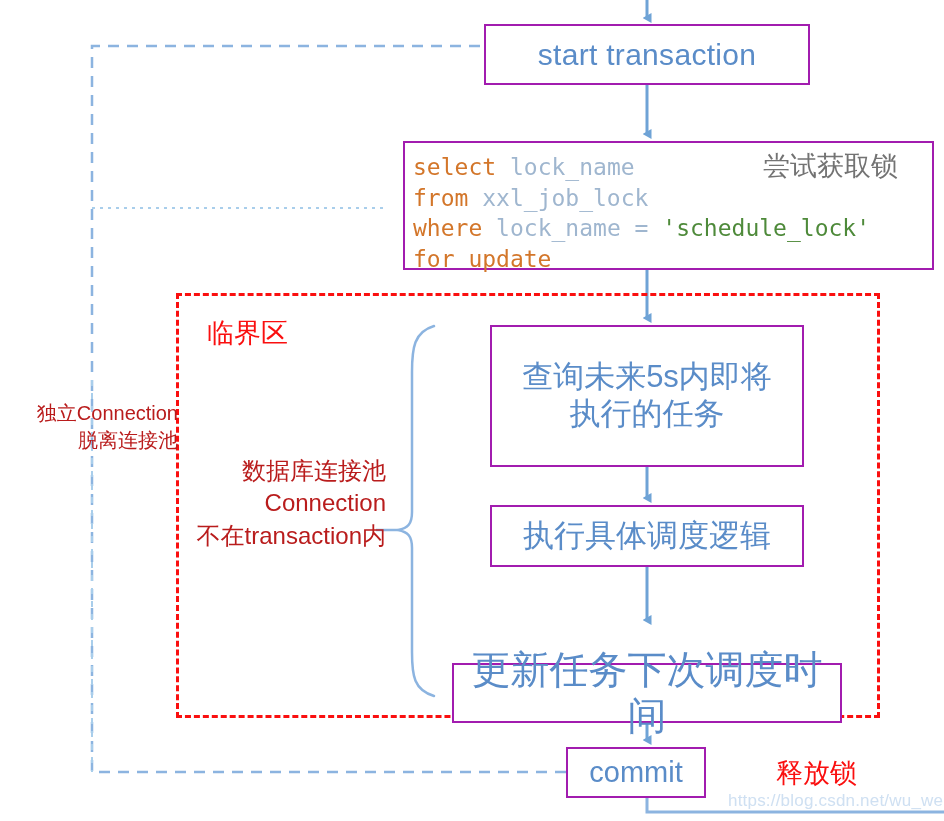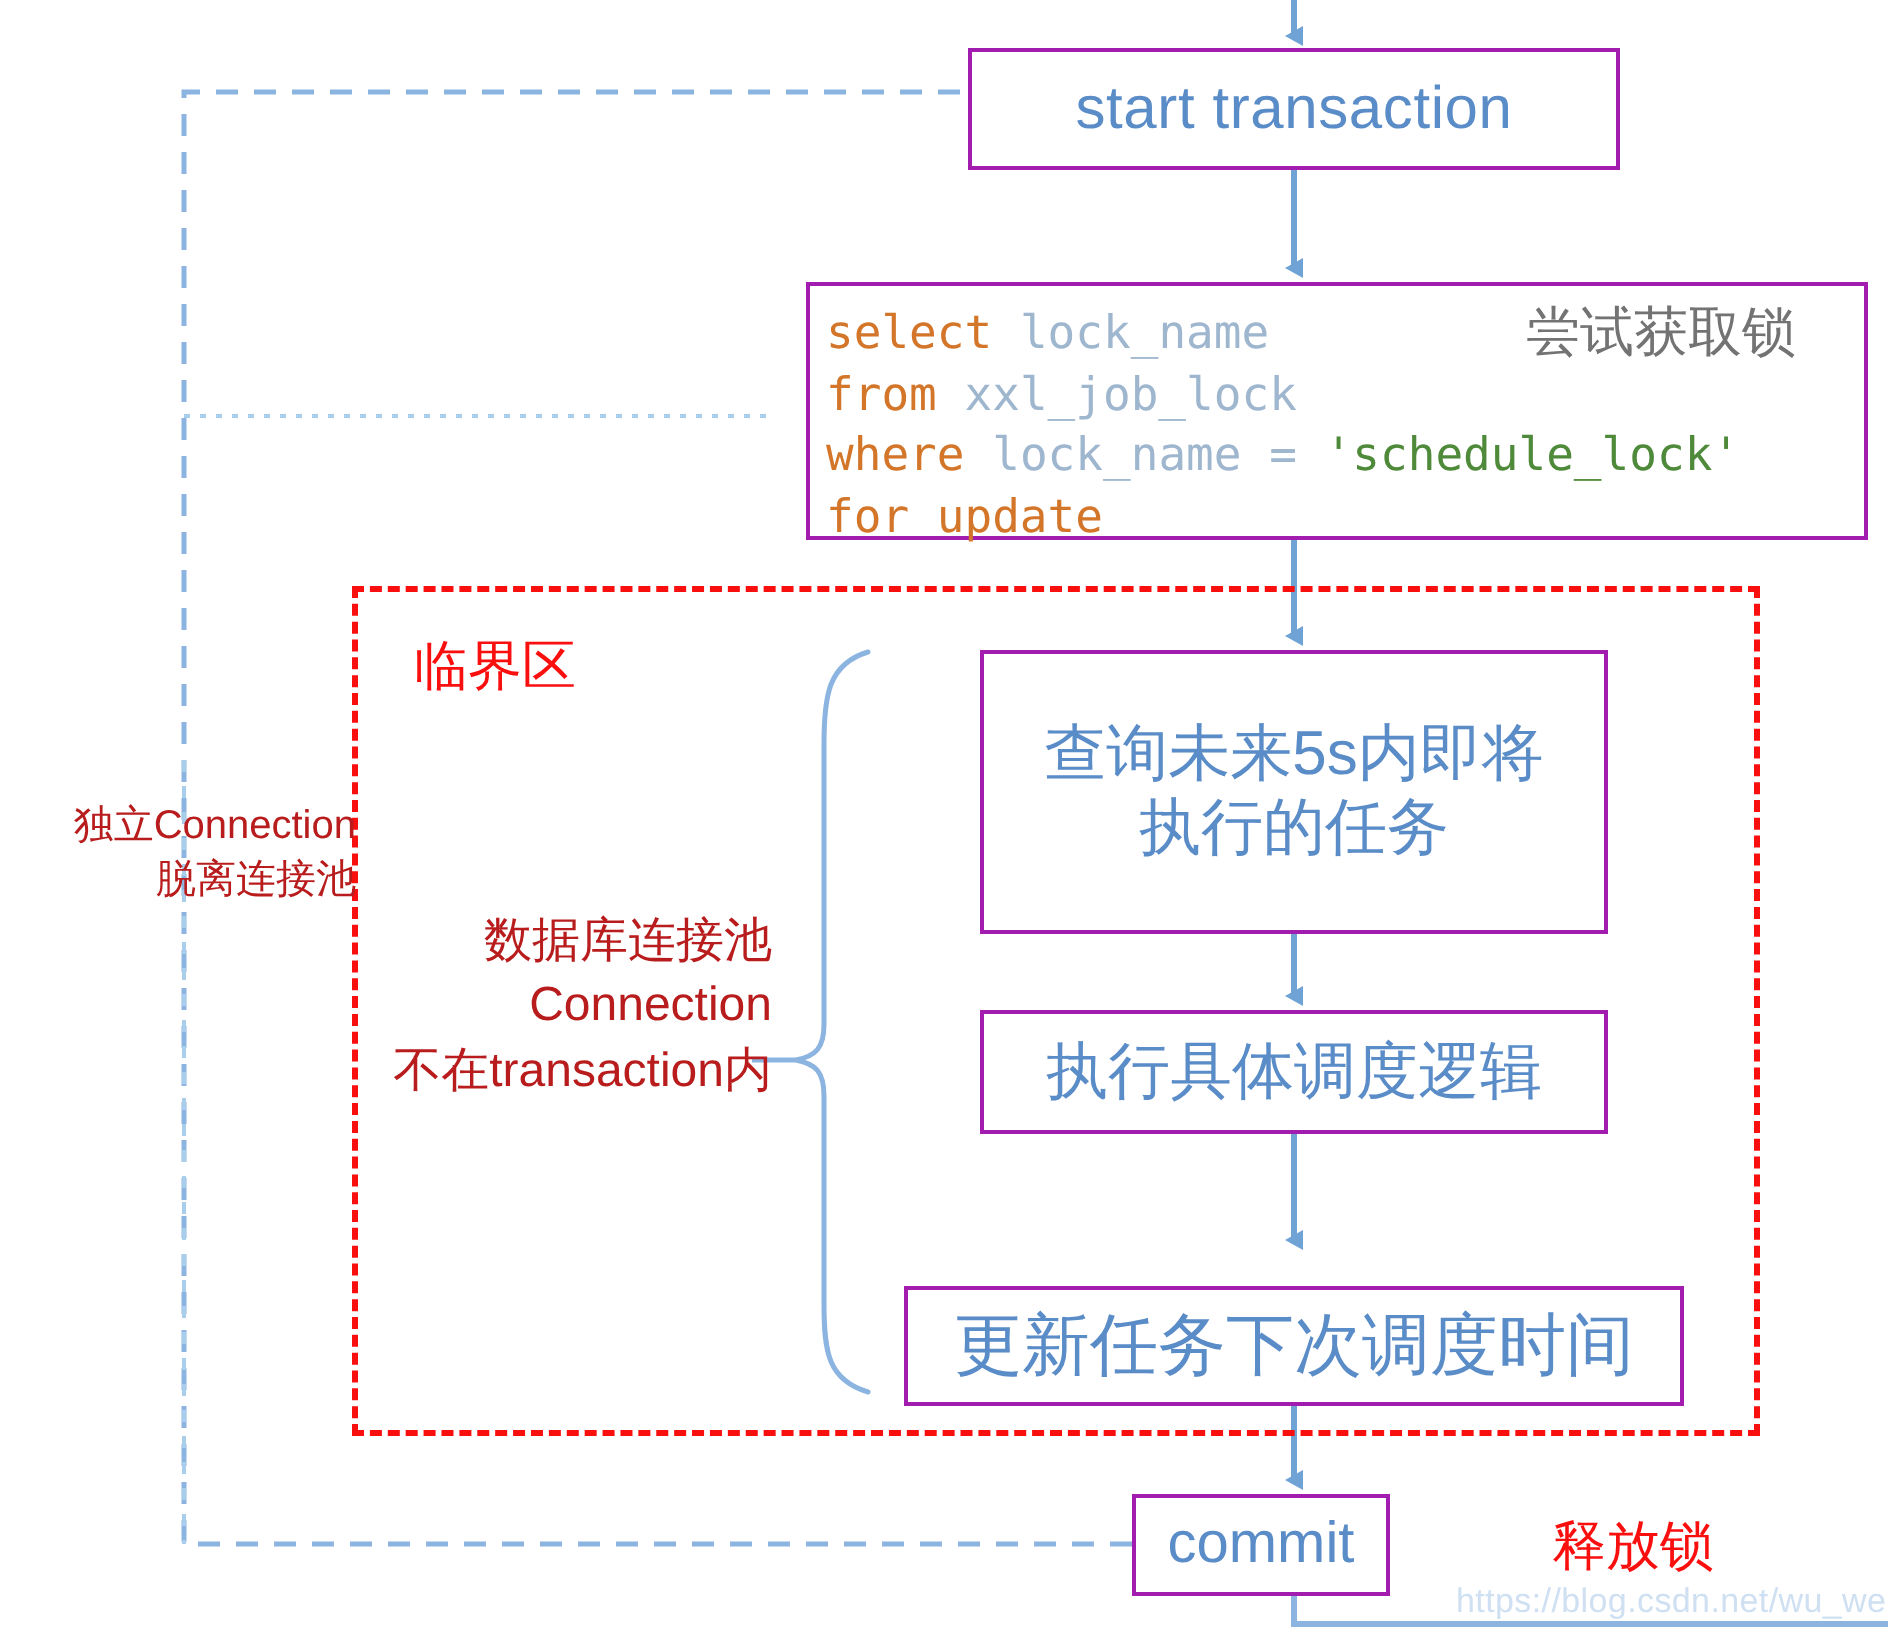--- a/index.html
+++ b/index.html
@@ -72,25 +72,25 @@
   #node-p1 {
     left: 490px; top: 325px; width: 314px; height: 142px;
     font-size: 31px;
     flex-direction: column;
   }
   #node-p2 {
     left: 490px; top: 505px; width: 314px; height: 62px;
     font-size: 31px;
   }
   #node-p3 {
-    left: 452px; top: 643px; width: 390px; height: 60px;
-    font-size: 34px;
+    left: 452px; top: 663px; width: 390px; height: 60px;
+    font-size: 39px;
   }
   #node-commit {
-    left: 566px; top: 747px; width: 129px; height: 51px;
+    left: 566px; top: 747px; width: 140px; height: 51px;
     font-size: 29px;
   }
   #commit-note {
     position: absolute;
     left: 776px; top: 755px;
     color: #fa0f0f;
     font-size: 27px;
     white-space: nowrap;
   }
 

